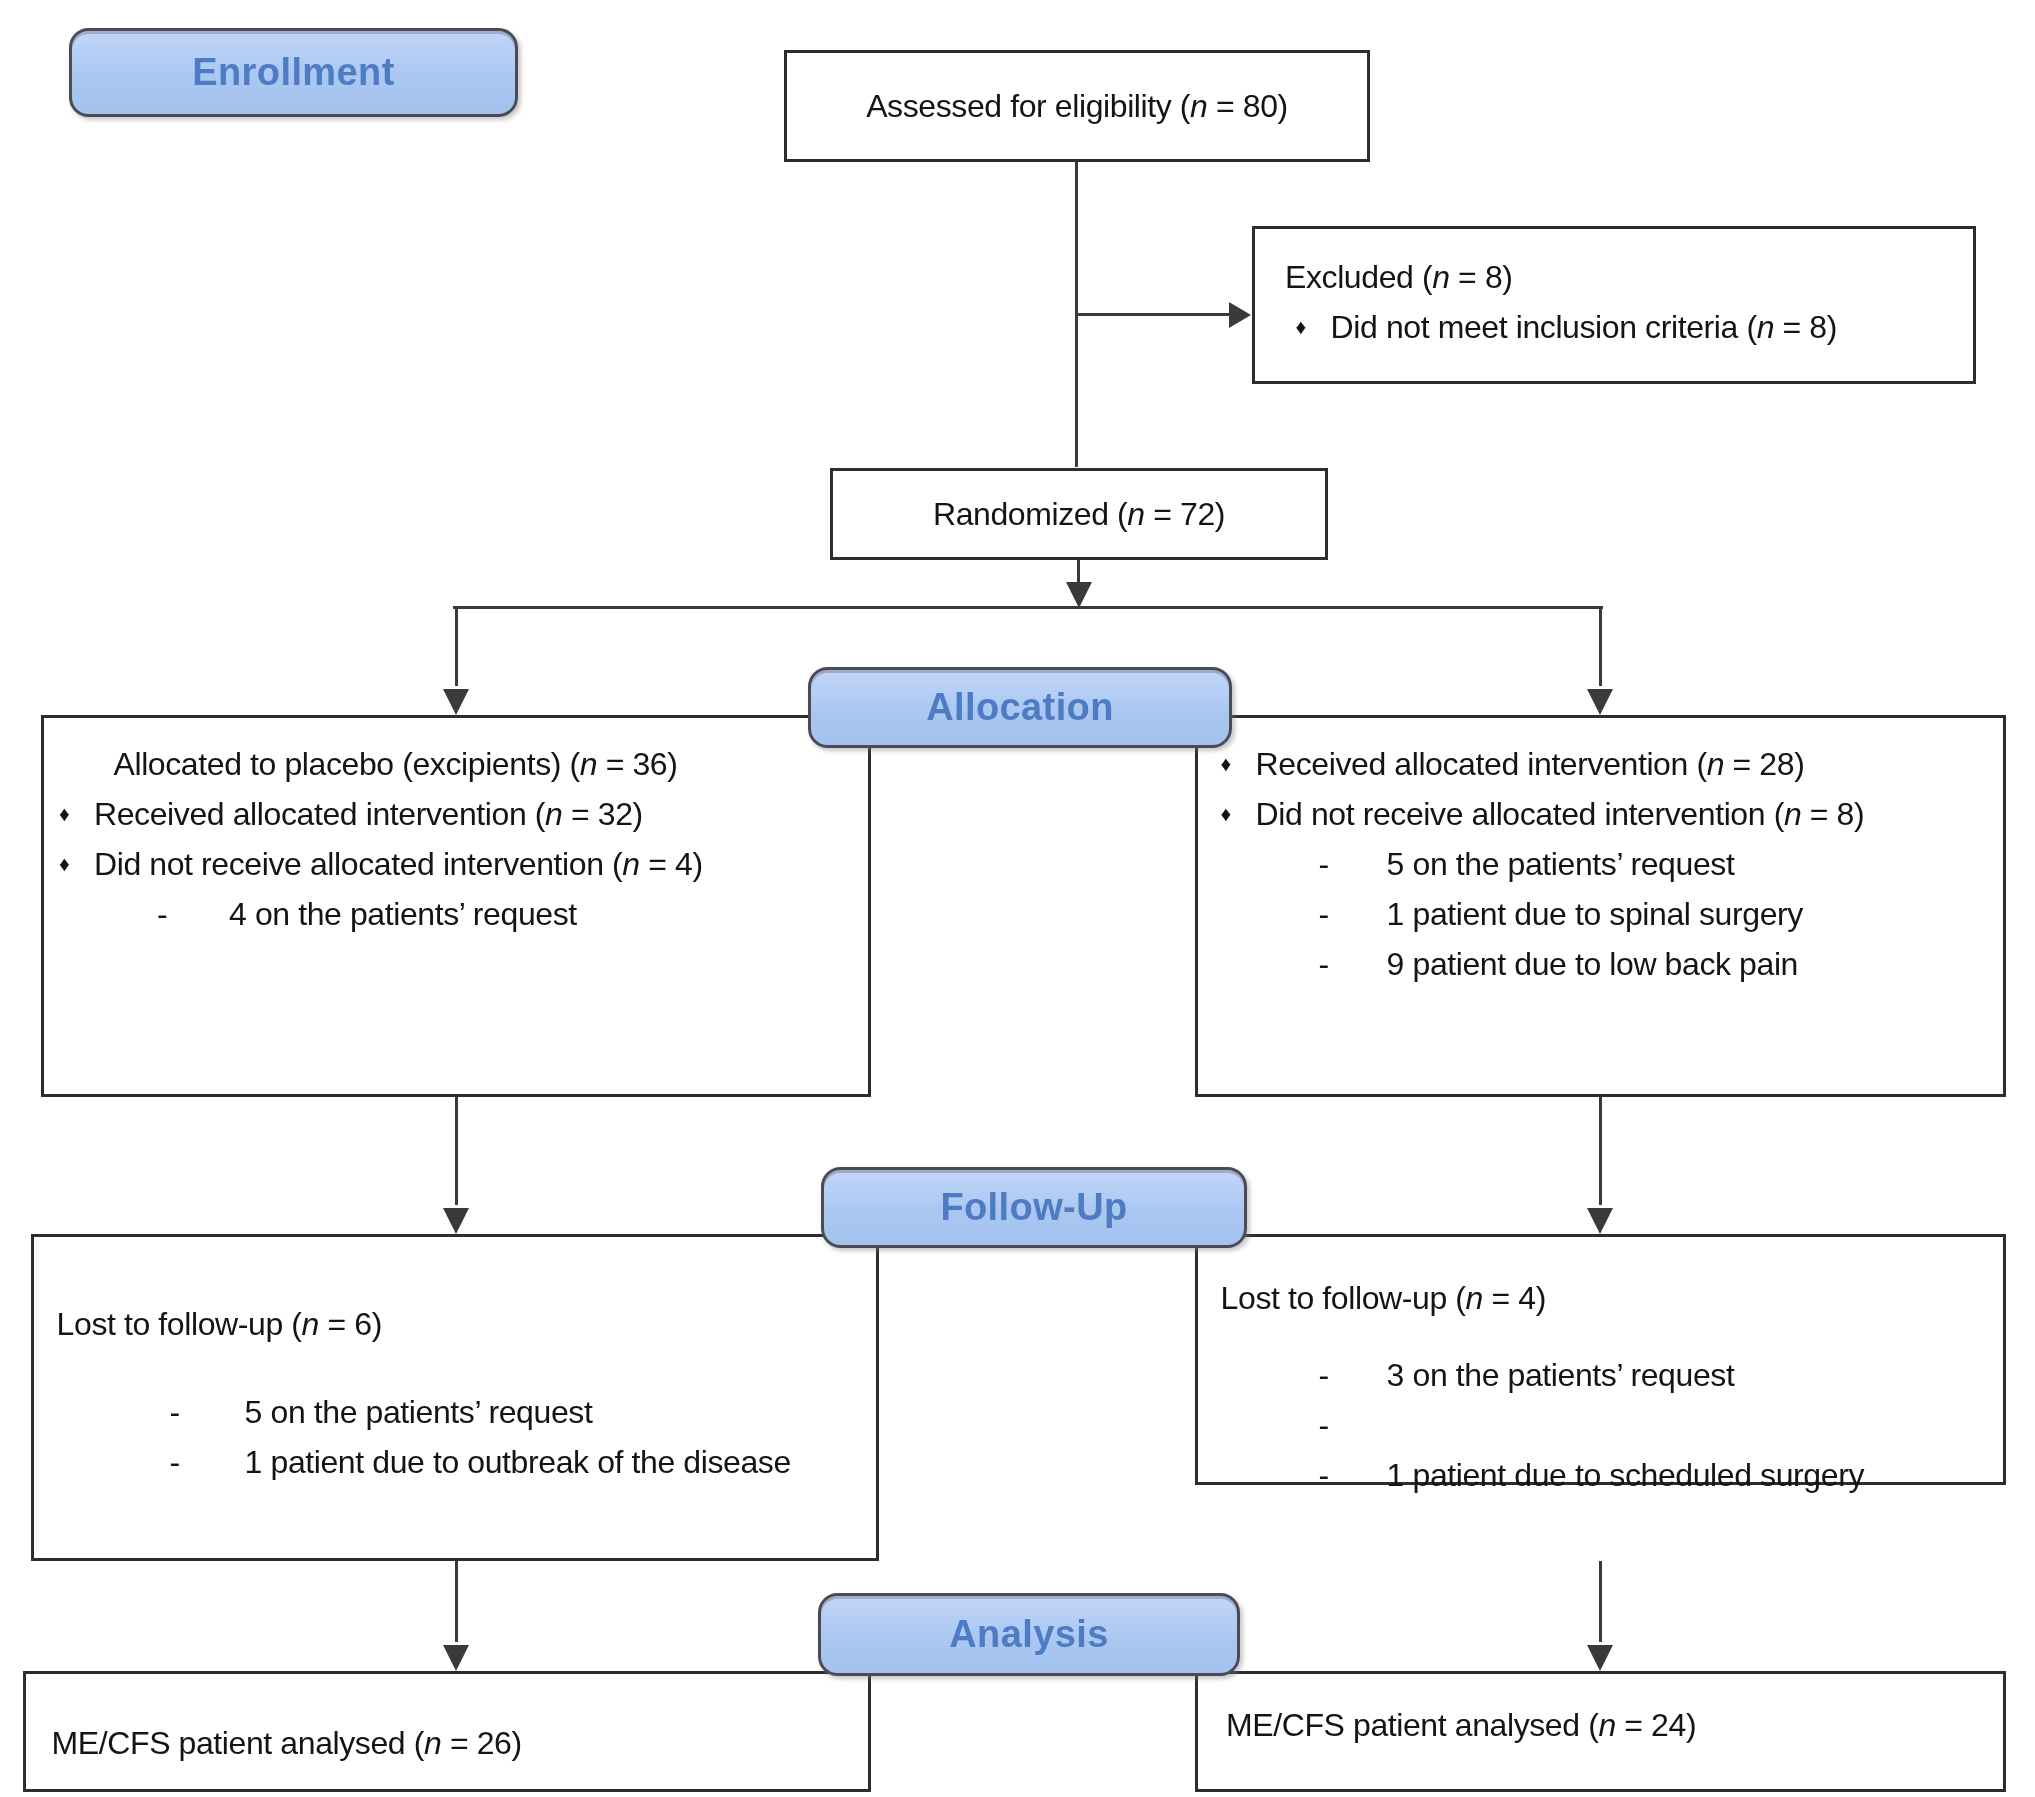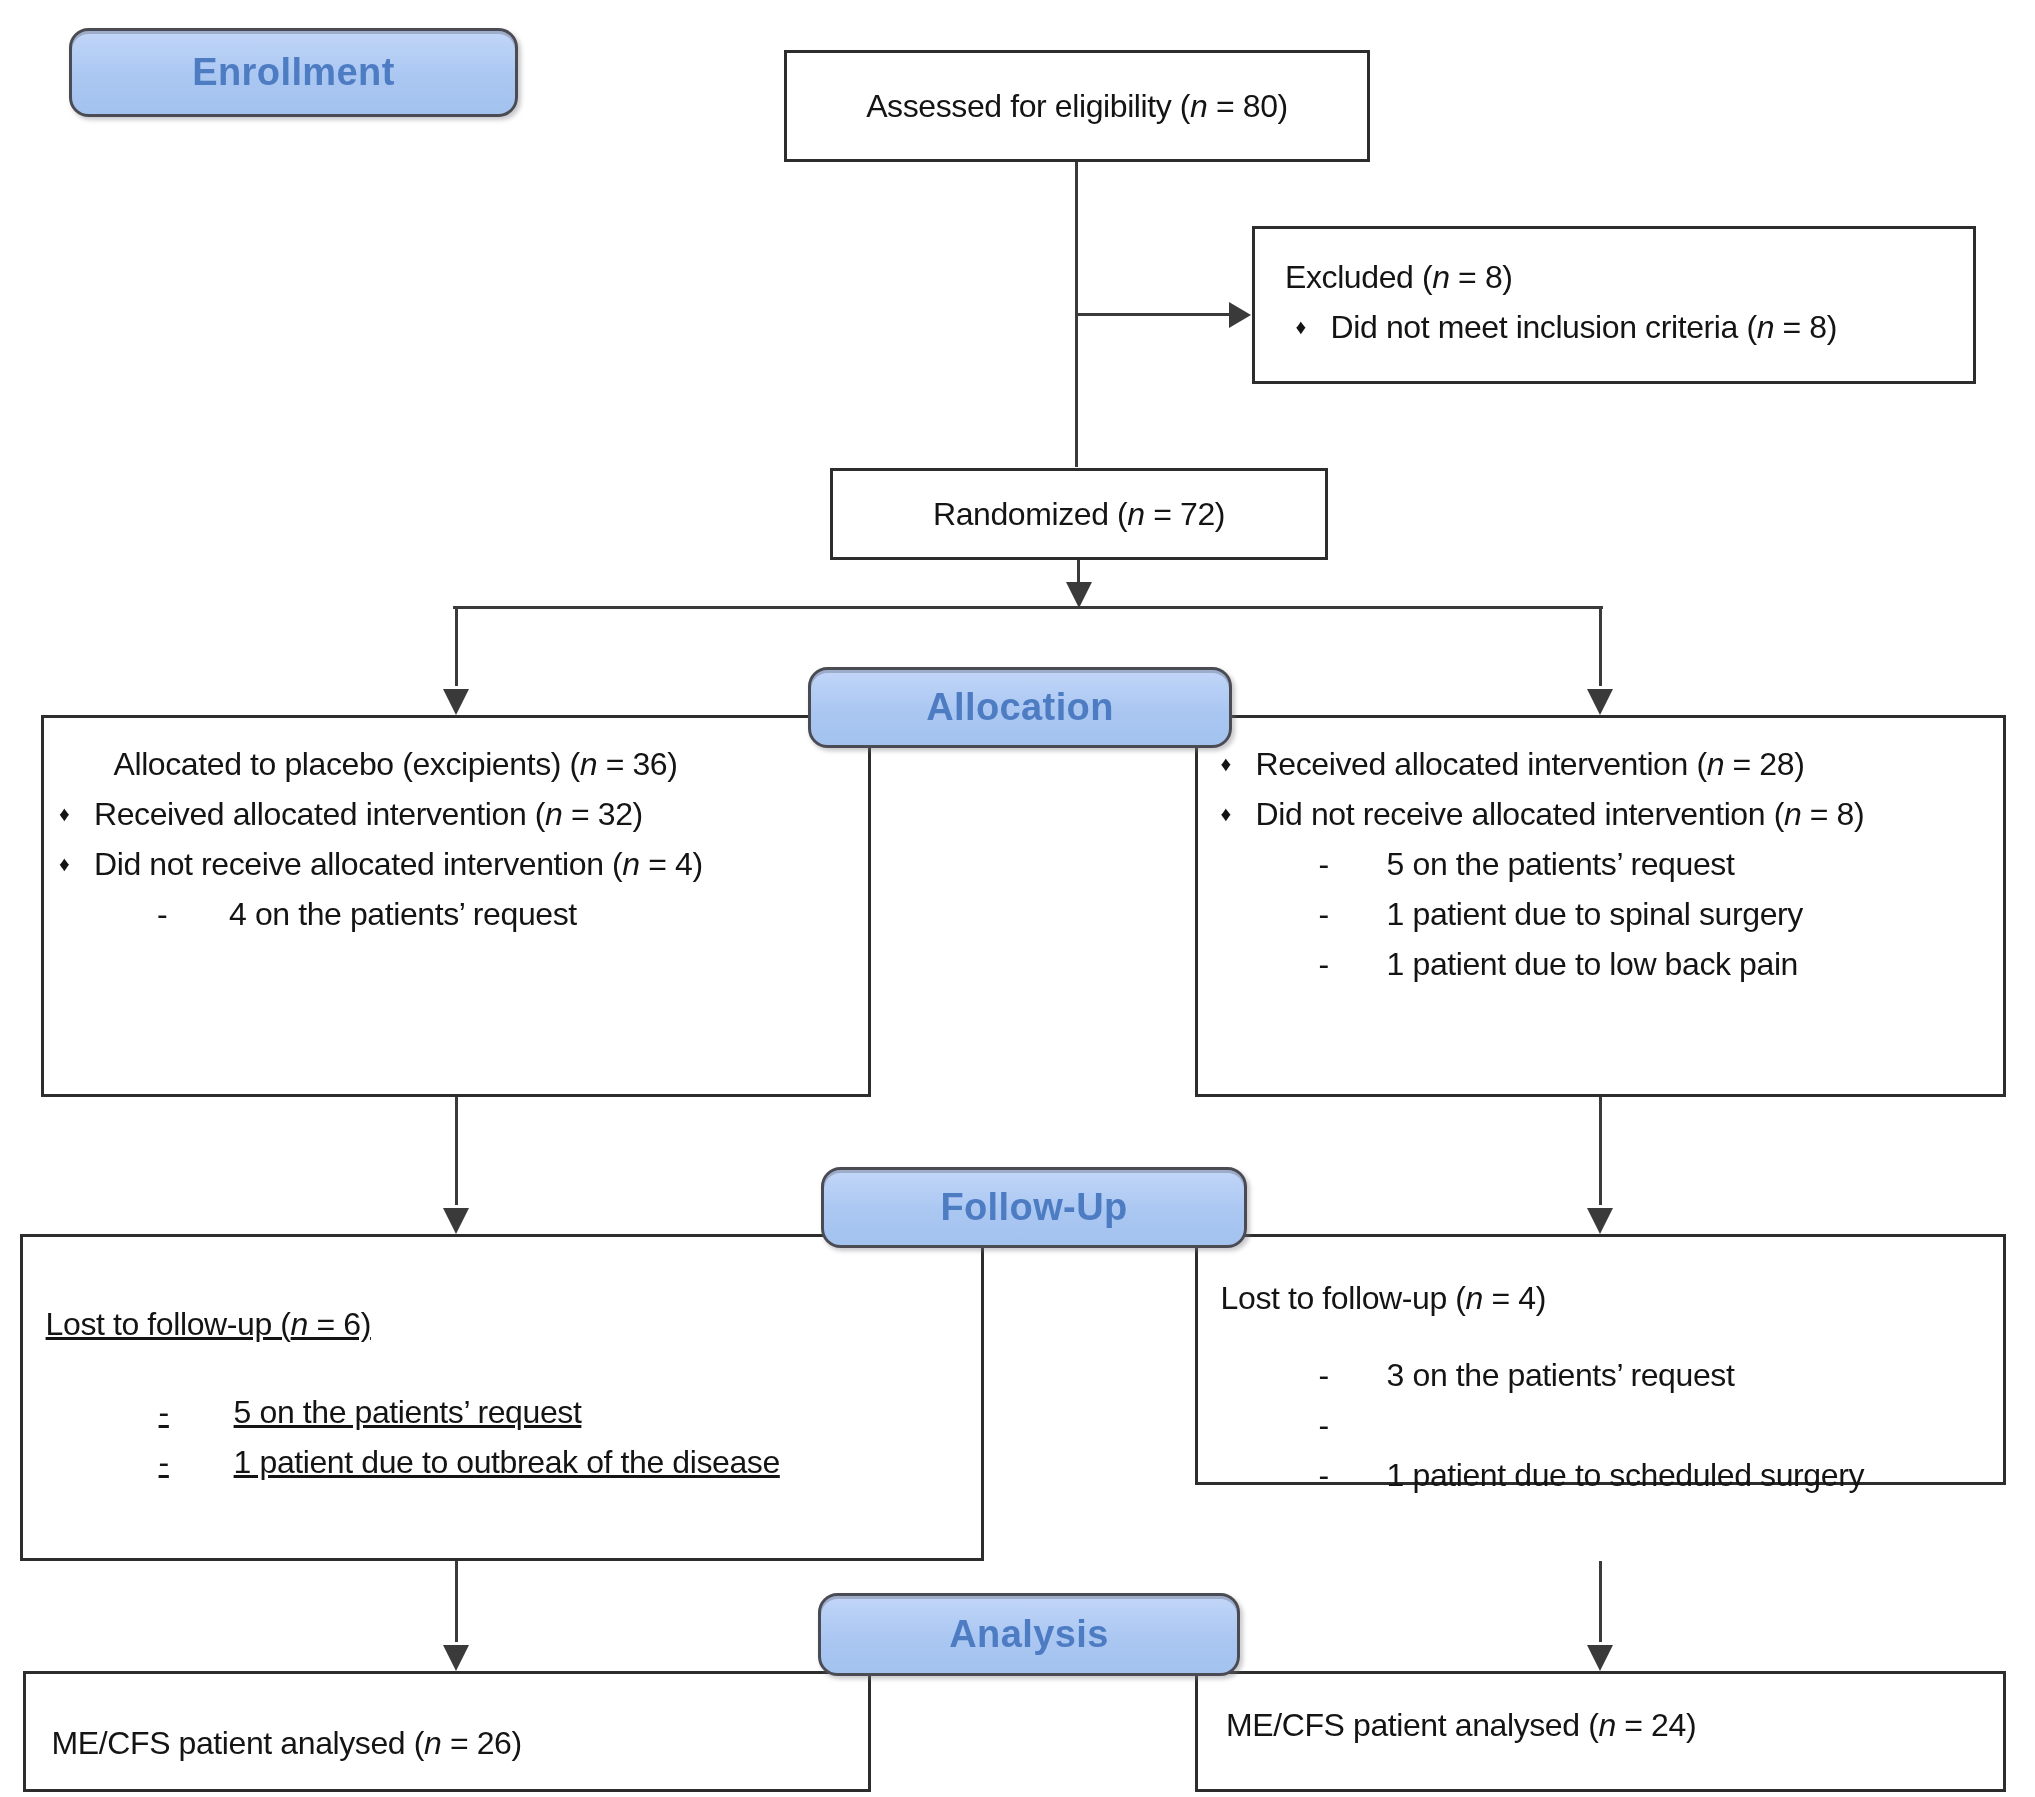--- a/index.html
+++ b/index.html
@@ -160,26 +160,26 @@
       <div class="row" style="padding-left:98px;">
         <span class="dash" style="flex:0 0 68px;">-</span>
         <span class="txt">5 on the patients’ request</span>
       </div>
       <div class="row" style="padding-left:98px;">
         <span class="dash" style="flex:0 0 68px;">-</span>
         <span class="txt">1 patient due to spinal surgery</span>
       </div>
       <div class="row" style="padding-left:98px;">
         <span class="dash" style="flex:0 0 68px;">-</span>
-        <span class="txt">1 patient due to low back pain</span>
-      </div>
-    </div>
-  </div>
-
-  <div class="box" style="left:20px;top:1234px;width:964px;height:327px;text-decoration:underline;">
+        <span class="txt">9 patient due to low back pain</span>
+      </div>
+    </div>
+  </div>
+
+  <div class="box" style="left:31px;top:1234px;width:848px;height:327px;">
     <div class="content" style="padding:62px 18px 0 22.6px;">
       <div class="row">
         <span class="txt">Lost to follow-up (<i>n</i> = 6)</span>
       </div>
       <div class="row" style="padding-left:113px;margin-top:38px;">
         <span class="dash" style="flex:0 0 75px;">-</span>
         <span class="txt">5 on the patients’ request</span>
       </div>
       <div class="row" style="padding-left:113px;">
         <span class="dash" style="flex:0 0 75px;">-</span>

